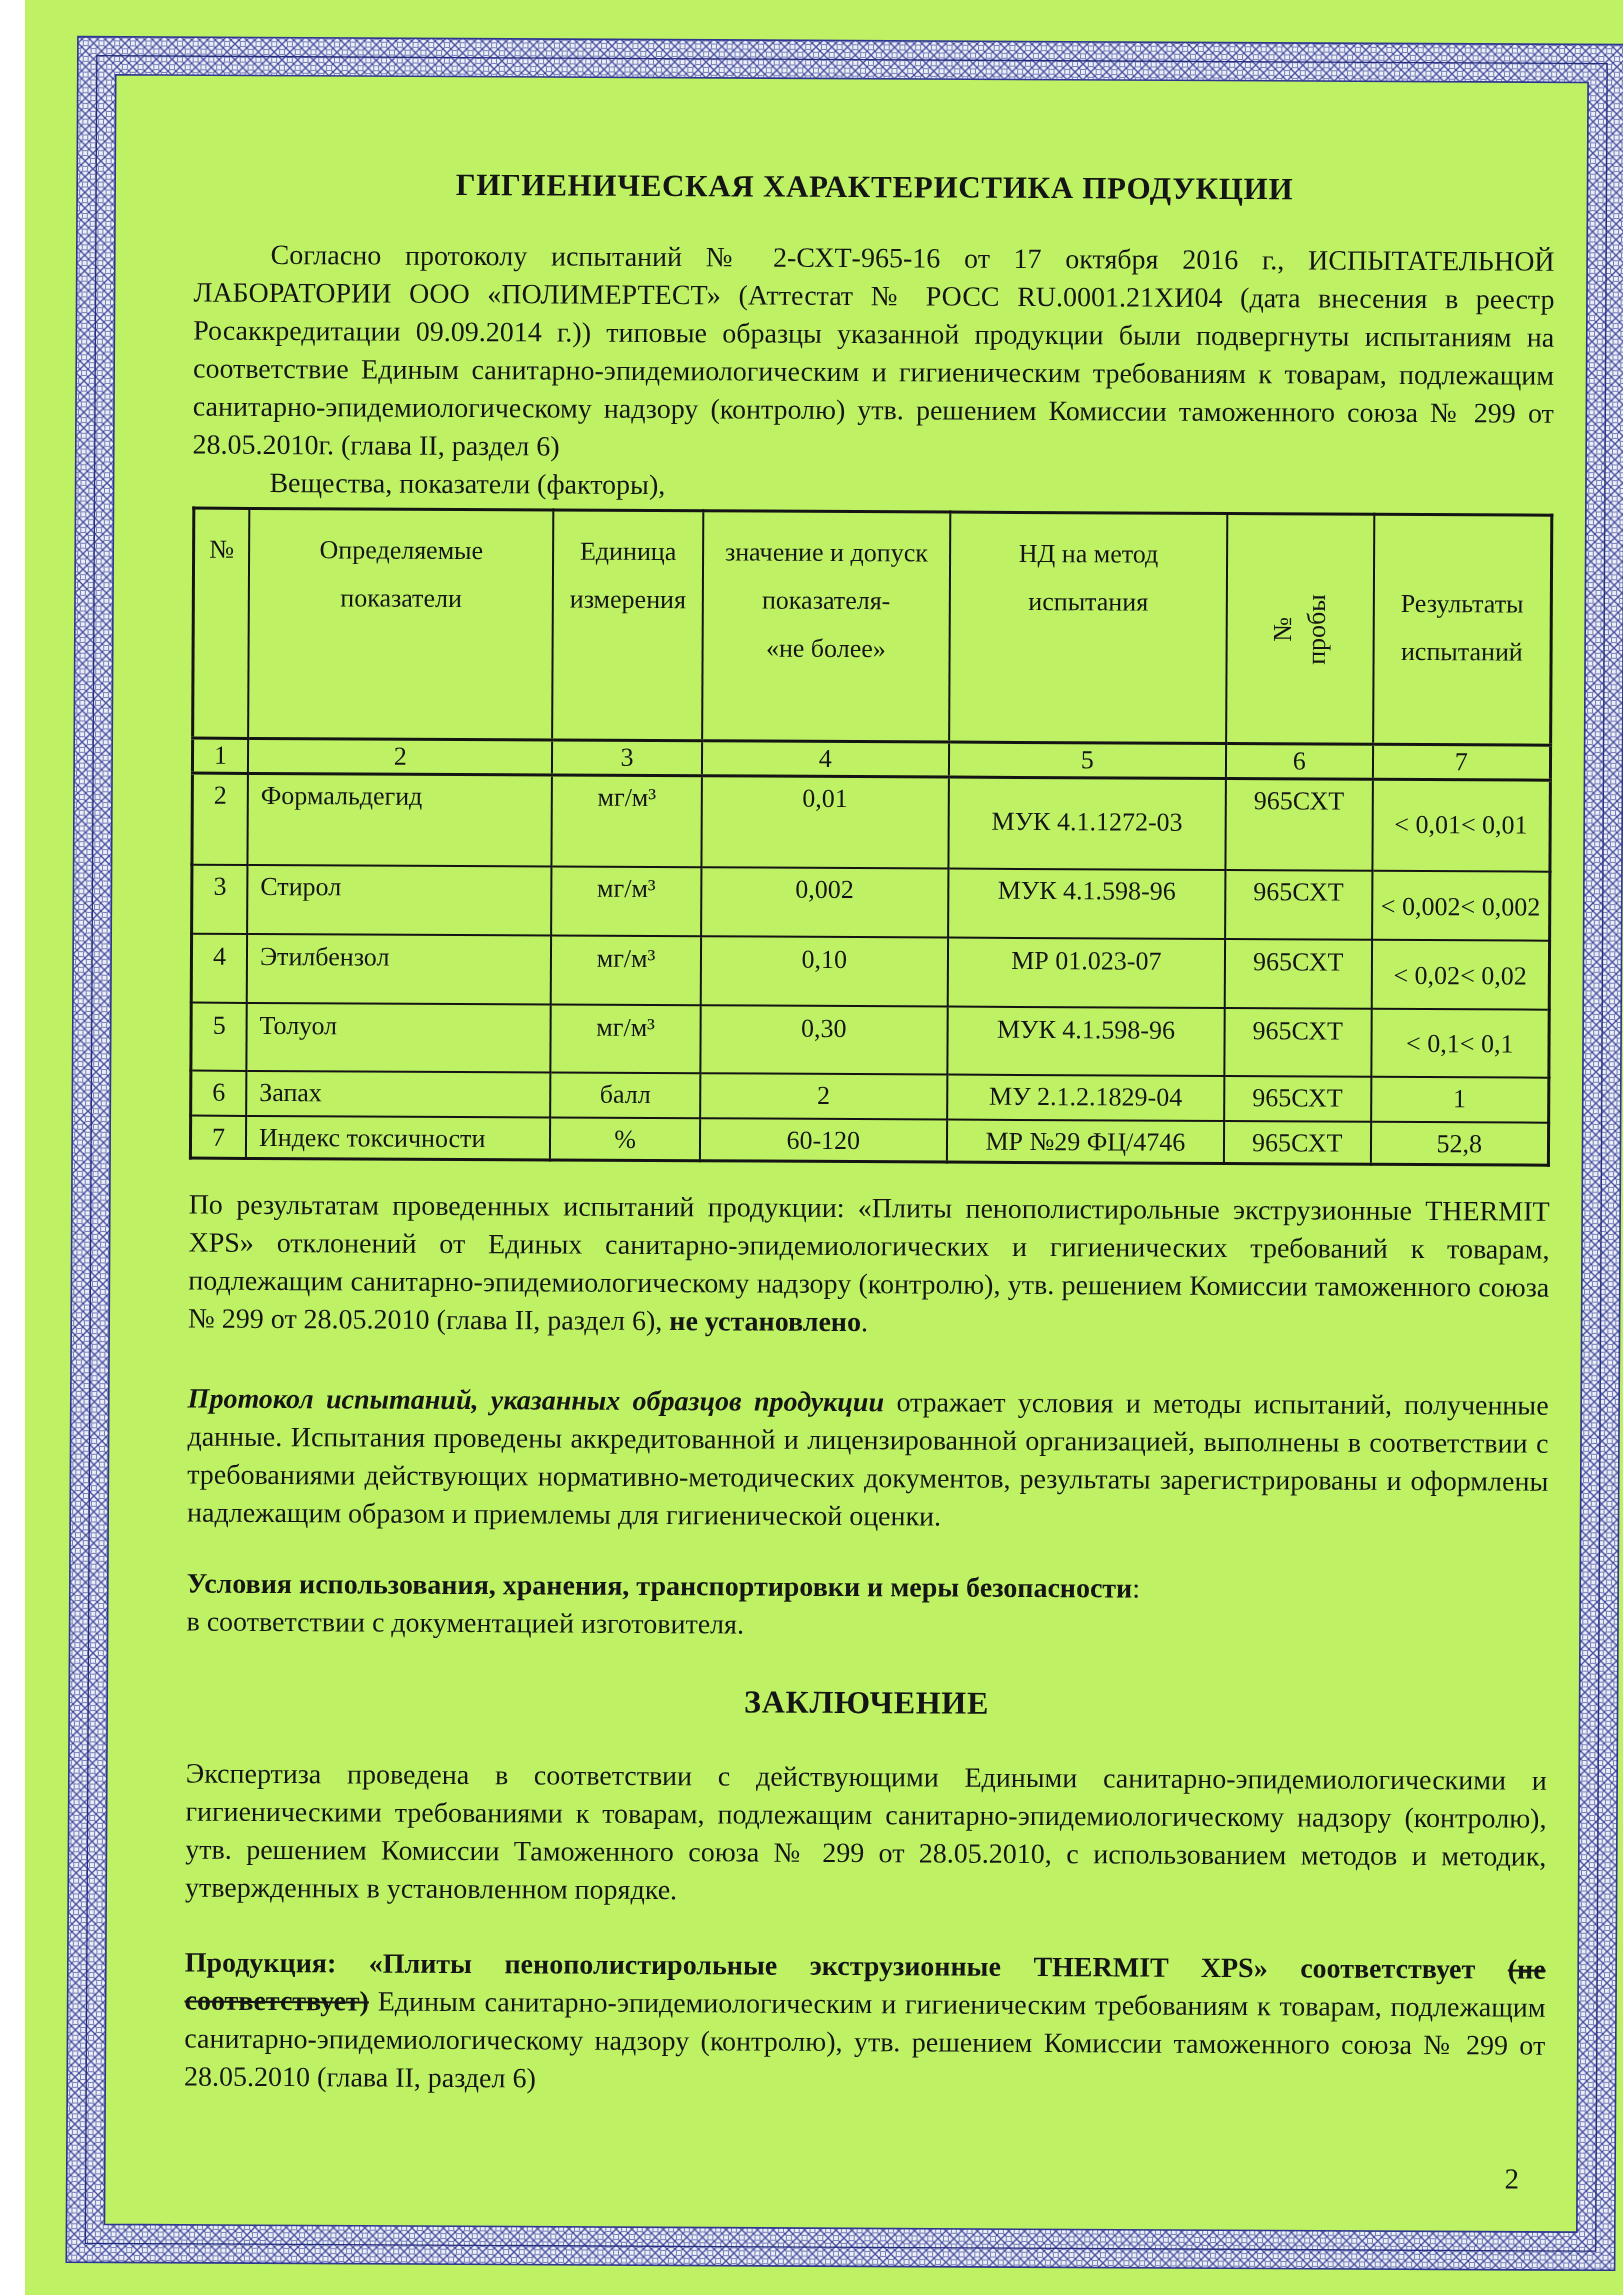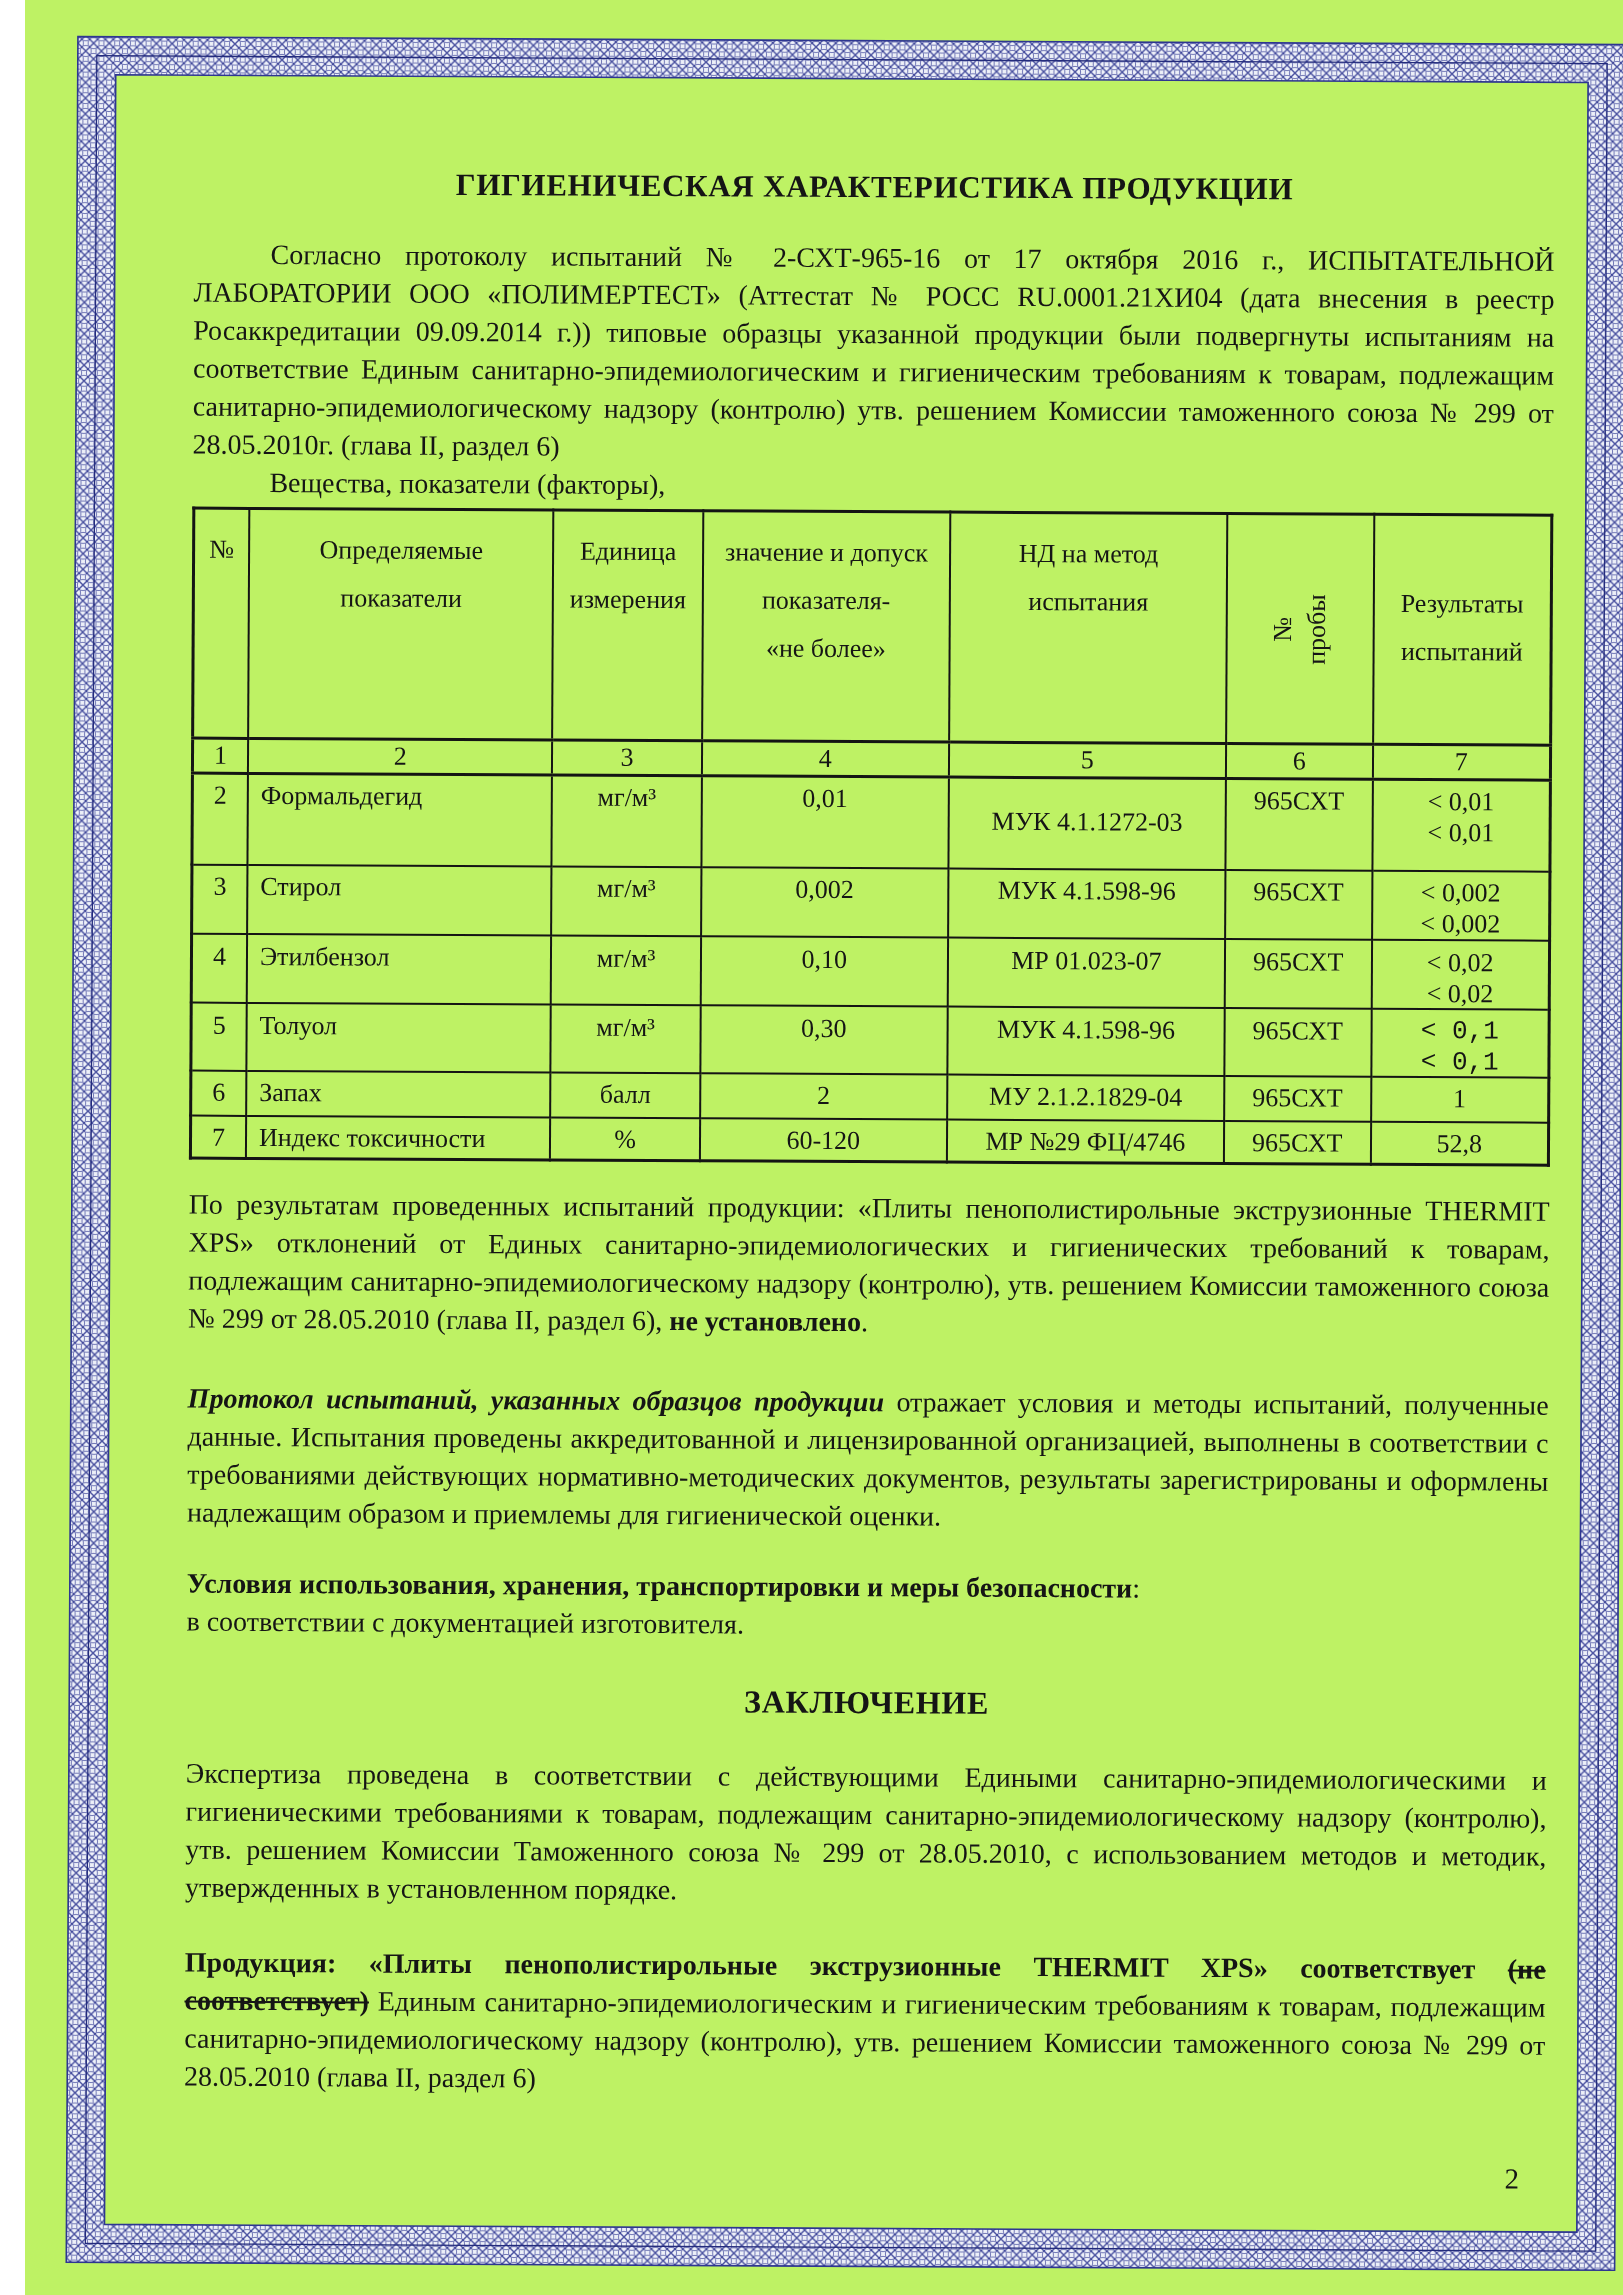--- a/index.html
+++ b/index.html
@@ -27,22 +27,22 @@
   th.th-results{vertical-align:middle;padding-top:0;}
   th.th-sample{vertical-align:middle;padding:0;}
   .vwrap{display:flex;align-items:center;justify-content:center;height:131px;}
   .vtext{transform:rotate(-90deg);white-space:pre-line;font-size:26px;line-height:34px;text-align:center;}
   tr.numrow{height:33px;}
   tr.numrow td{border-top-width:3.3px;border-bottom-width:3.3px;padding:1.3px;line-height:29px;}
   tr.h-r2{height:92px;} tr.h-r3{height:69px;} tr.h-r4{height:69px;}
   tr.h-r5{height:67px;} tr.h-r6{height:45px;} tr.h-r7{height:37px;}
   td.cl{text-align:left;padding-left:11.8px;}
   td.vm{vertical-align:middle;padding-top:0;}
-  .dual{display:flex;flex-direction:column;justify-content:flex-start;align-items:center;}
-  tr.h-r2 .dual{height:77px;} tr.h-r3 .dual,tr.h-r4 .dual{height:58px;} tr.h-r5 .dual{height:56px;font-family:Liberation Mono, monospace;}
+  .dual{display:flex;flex-direction:row;justify-content:center;align-items:center;}
+  tr.h-r2 .dual{height:77px;} tr.h-r3 .dual,tr.h-r4 .dual{height:58px;} tr.h-r5 .dual{height:56px;}
   
   .p-results{margin-bottom:42px;}
   .p-protocol{margin-bottom:33px;}
   .p-conditions{margin-bottom:0;}
   .p-conditions2{margin-bottom:39px;}
   h2.concl{font-size:32px;line-height:38px;font-weight:bold;text-align:center;
         letter-spacing:0.7px;margin:0 0 37px 0;}
   .p-expert{margin-bottom:37px;}
   .pagenum{position:absolute;left:1485px;top:2159px;font-size:29px;}
 </style>

